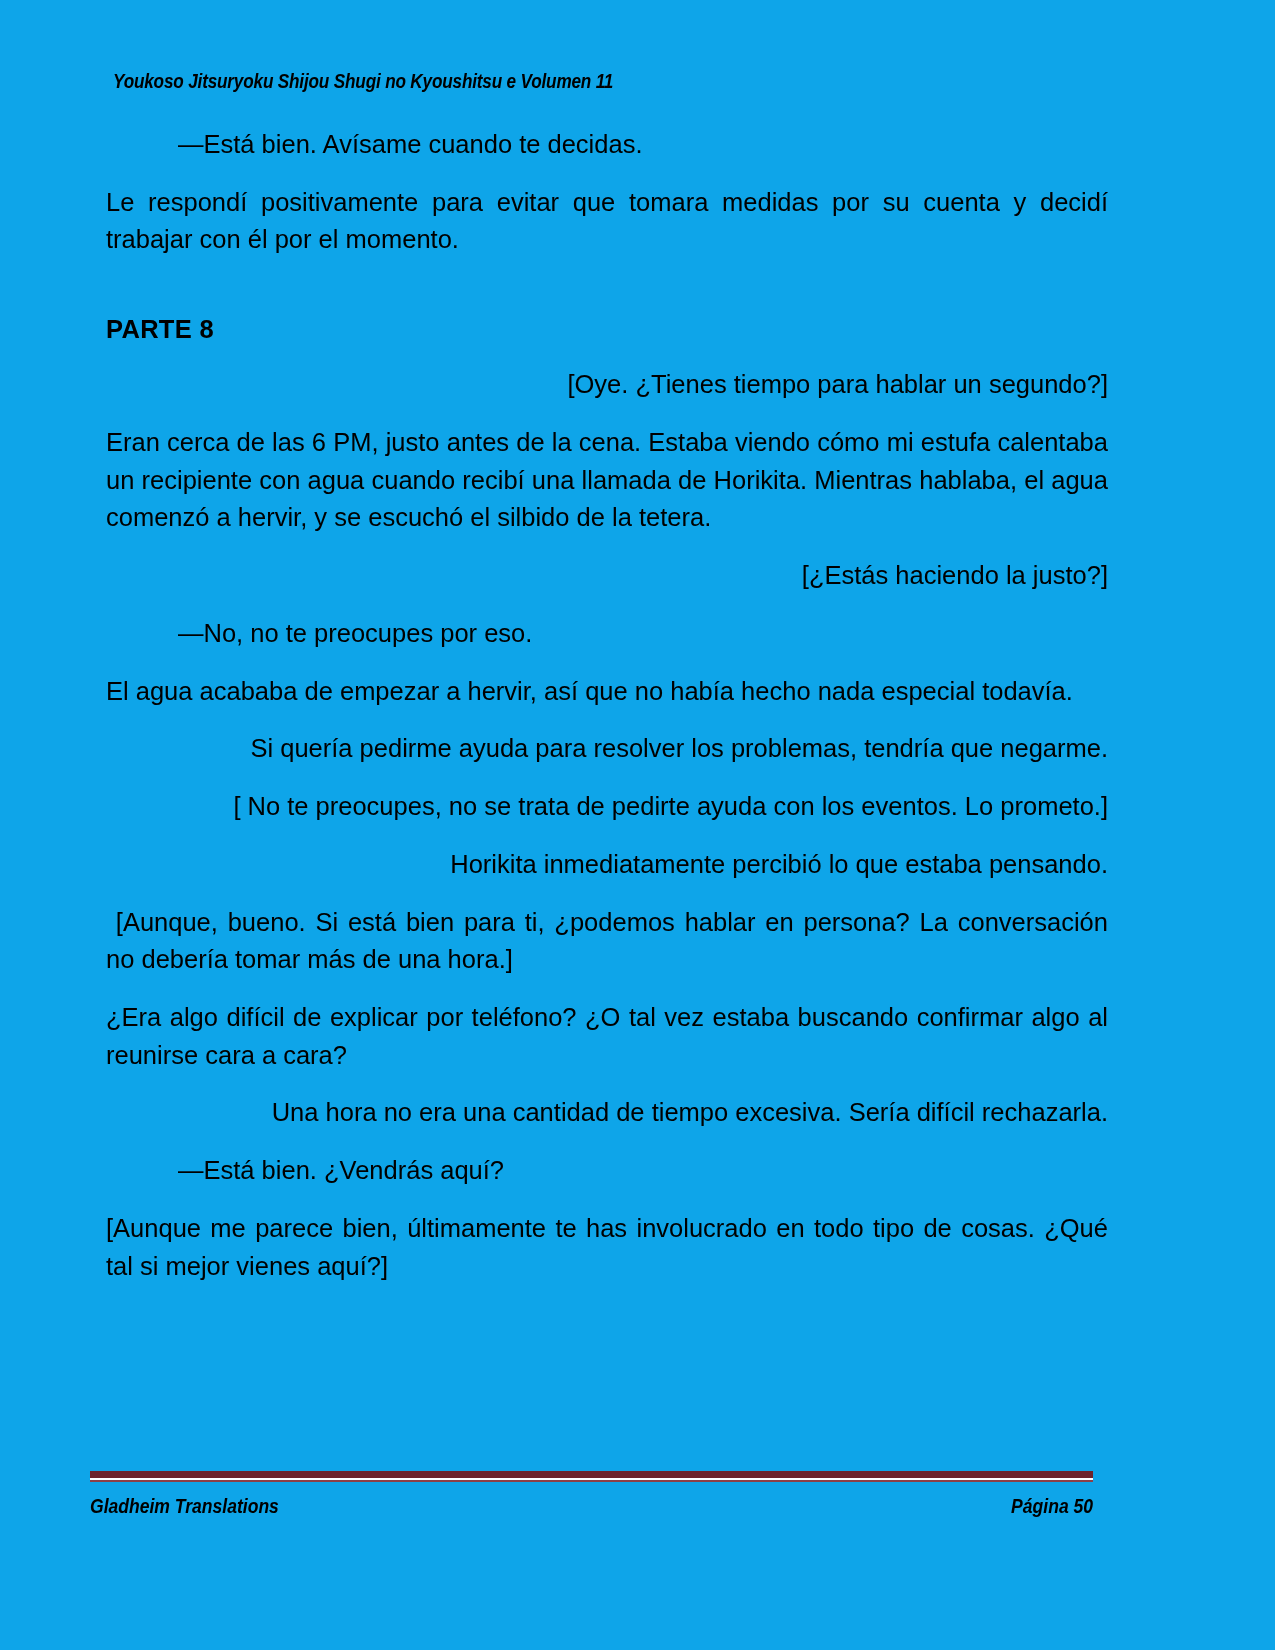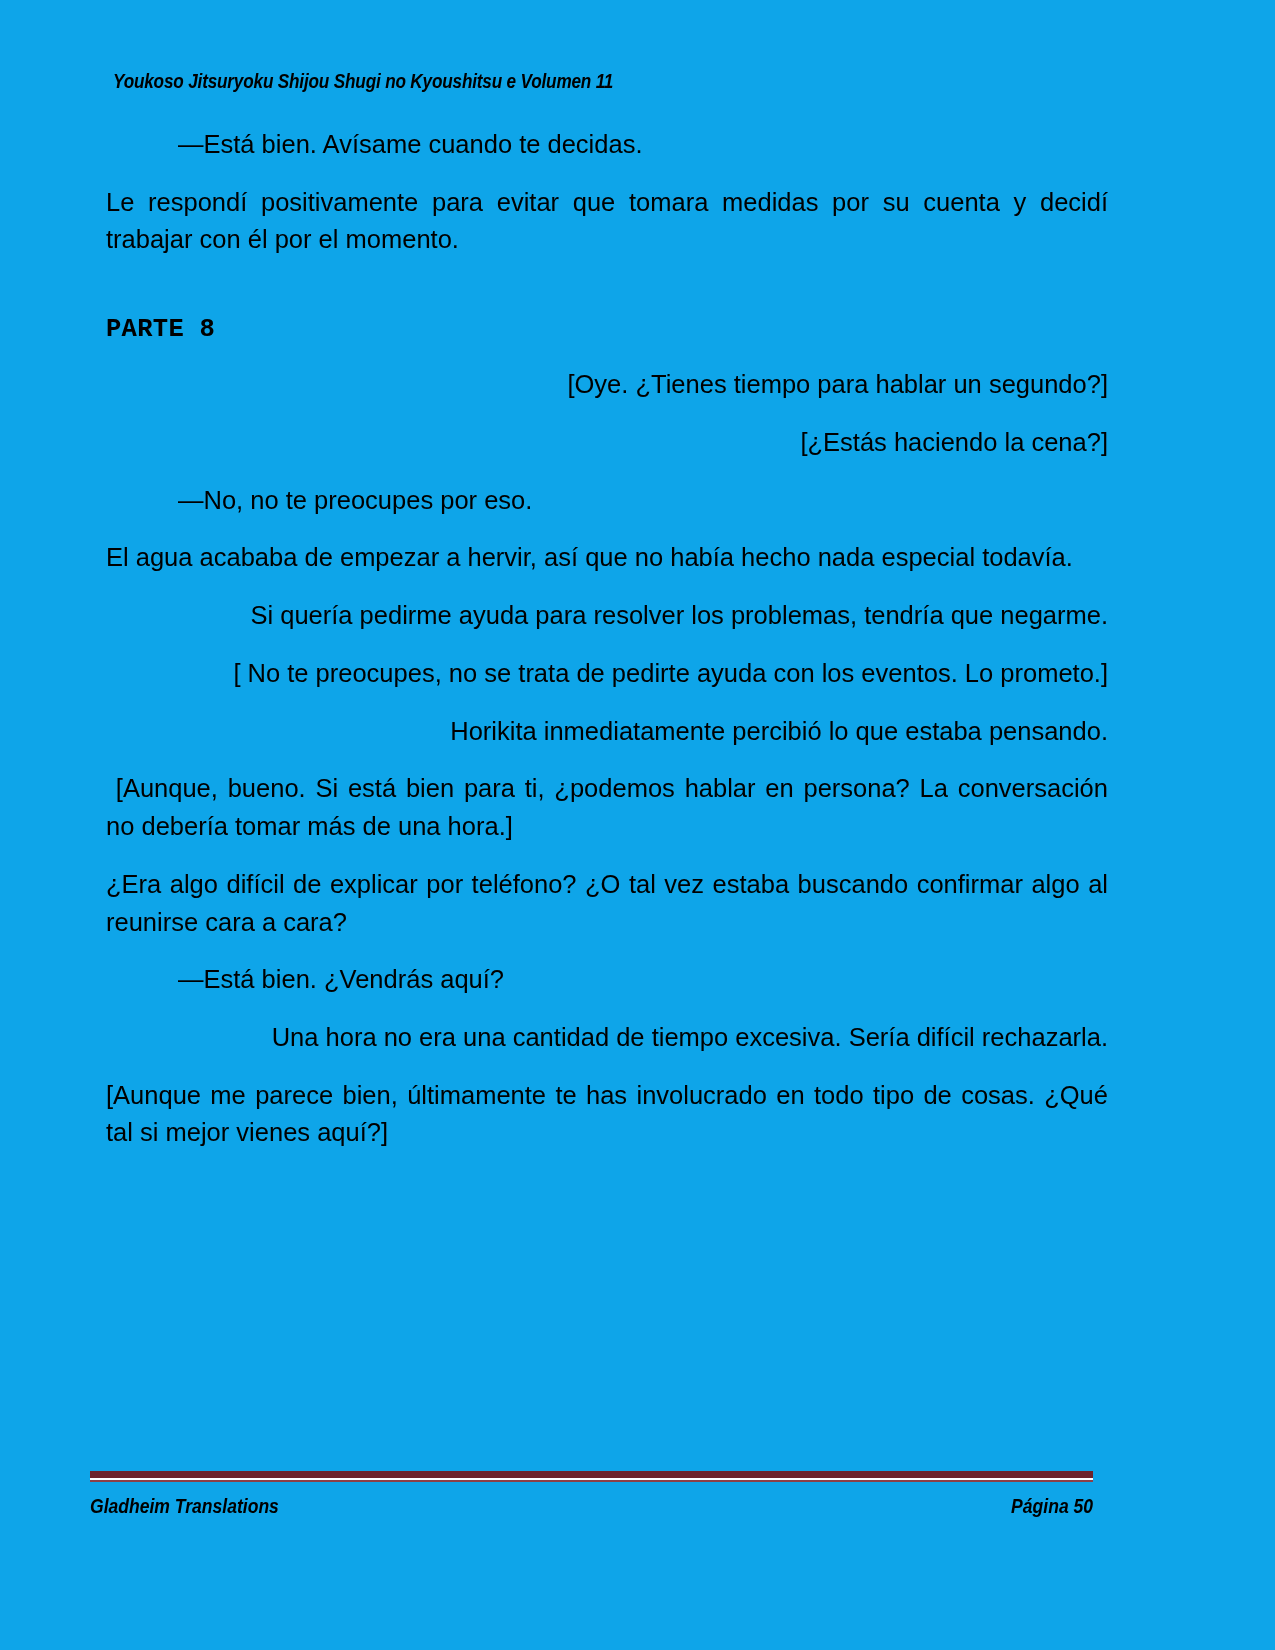--- a/index.html
+++ b/index.html
@@ -64,21 +64,20 @@
   }
 
   .spacer-lg { height: 36px; }
 
   .part-heading {
     font-size: 25.5px;
     font-weight: bold;
     margin: 0 0 22px 0;
     letter-spacing: 0.3px;
     color: #000;
-    font-family: Liberation Mono, monospace;
   }
 
   
   .footer {
     position: absolute;
     left: 90px;
     bottom: 132px;
     width: 1003px;
   }
   .footer-rule-thick {
@@ -126,41 +125,42 @@
     <p class="para indent">—Está bien. Avísame cuando te decidas.</p>
 
     <p class="para">Le respondí positivamente para evitar que tomara medidas por su cuenta y decidí trabajar con él por el momento.</p>
 
     <div class="spacer-lg"></div>
 
     <div class="part-heading">PARTE 8</div>
 
     <p class="para lead-space"> [Oye. ¿Tienes tiempo para hablar un segundo?]</p>
 
+    <p class="para">Eran cerca de las 6 PM, justo antes de la cena. Estaba viendo cómo mi estufa calentaba un recipiente con agua cuando recibí una llamada de Horikita. Mientras hablaba, el agua comenzó a hervir, y se escuchó el silbido de la tetera.</p>
 
-    <p class="para lead-space"> [¿Estás haciendo la cena?]</p>
+    <p class="para lead-space"> [¿Estás haciendo la justo?]</p>
 
     <p class="para indent">—No, no te preocupes por eso.</p>
 
     <p class="para">El agua acababa de empezar a hervir, así que no había hecho nada especial todavía.</p>
 
 
     <p class="para lead-space">Si quería pedirme ayuda para resolver los problemas, tendría que negarme.</p>
 
     <p class="para lead-space"> [ No te preocupes, no se trata de pedirte ayuda con los eventos. Lo prometo.]</p>
 
     <p class="para lead-space">Horikita inmediatamente percibió lo que estaba pensando.</p>
 
     <p class="para"> [Aunque, bueno. Si está bien para ti, ¿podemos hablar en persona? La conversación no debería tomar más de una hora.]</p>
 
     <p class="para">¿Era algo difícil de explicar por teléfono? ¿O tal vez estaba buscando confirmar algo al reunirse cara a cara?</p>
 
+    <p class="para lead-space">Una hora no era una cantidad de tiempo excesiva. Sería difícil rechazarla.</p>
+
     <p class="para indent">—Está bien. ¿Vendrás aquí?</p>
-
-    <p class="para lead-space">Una hora no era una cantidad de tiempo excesiva. Sería difícil rechazarla.</p>
 
     <p class="para">[Aunque me parece bien, últimamente te has involucrado en todo tipo de cosas. ¿Qué tal si mejor vienes aquí?]</p>
 
   </div>
 
   <div class="footer">
     <div class="footer-rule-thick" style="background: rgb(110, 35, 43);"></div>
     <div class="footer-rule-gap"></div>
     <div class="footer-rule-thin" style="background: rgb(140, 64, 72);"></div>
     <div class="footer-row">

